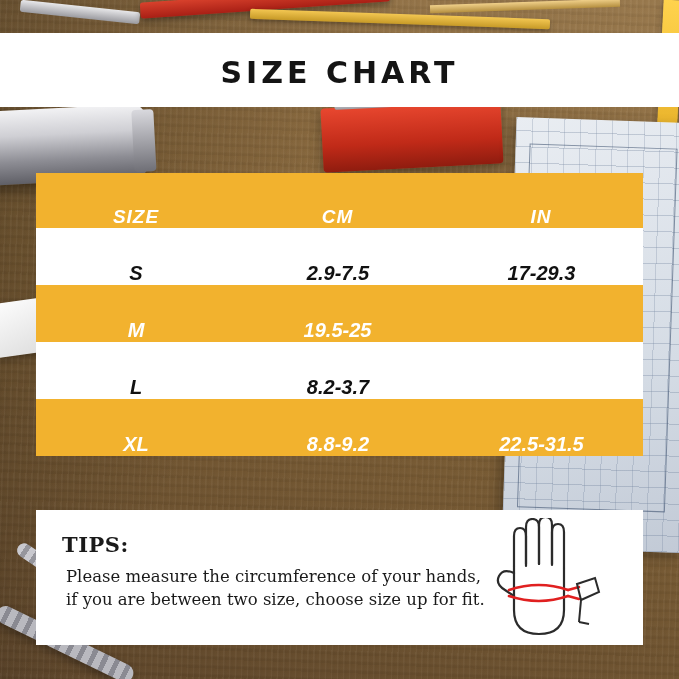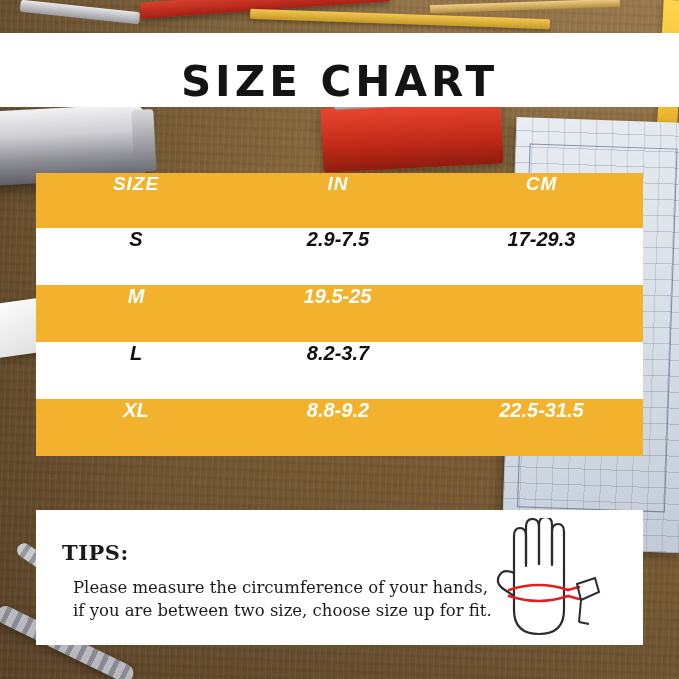--- a/index.html
+++ b/index.html
@@ -165,39 +165,39 @@
   }
 
   
   .card {
     position: absolute;
     left: 0; top: 33px;
     width: 679px; height: 74px;
     background: #ffffff;
   }
   .title {
-    margin: 12px;
+    margin: 3px;
     text-align: center;
     line-height: 74px;
-    font-size: 42px;
+    font-size: 30px;
     font-weight: 900;
     letter-spacing: 4px;
     color: #141414;
     font-family: "DejaVu Sans", sans-serif;
   }
 
   
   .table {
     position: absolute;
     left: 36px; top: 173px;
     width: 607px;
   }
   .row {
     display: flex;
-    align-items: flex-start;
+    align-items: flex-end;
     height: 57px;
     box-sizing: border-box;
   }
   .row.head {
     background: #f2b22e;
     height: 55px;
   }
   .row.odd {
     background: #ffffff;
   }
@@ -234,29 +234,29 @@
     background: #ffffff;
     box-sizing: border-box;
   }
   .tips-inner {
     position: relative;
     height: 100%;
     padding: 18px 22px 0 26px;
     box-sizing: border-box;
   }
   .tips-title {
-    margin: 12px 0 8px 0;
+    margin: 4px 0 8px 0;
     font-size: 21px;
     font-weight: 700;
     color: #1a1a1a;
     font-family: "DejaVu Serif", serif;
     letter-spacing: .5px;
   }
   .tips-text {
-    margin: 11px;
+    margin: 4px;
     width: 420px;
     font-size: 16.5px;
     line-height: 1.42;
     color: #1a1a1a;
     font-family: "DejaVu Serif", serif;
   }
   .hand-wrap {
     position: absolute;
     right: 26px;
     top: 8px;
@@ -288,22 +288,22 @@
   </div>
 
   <div class="card">
     <h1 class="title">SIZE CHART</h1>
   </div>
 
   <div class="table">
 
     <div class="row head">
       <div class="cell c1">SIZE</div>
+      <div class="cell c3">CM</div>
       <div class="cell c2">IN</div>
-      <div class="cell c3">CM</div>
     </div>
 
     <div class="row odd">
       <div class="cell c1">S</div>
       <div class="cell c2">2.9-7.5</div>
       <div class="cell c3">17-29.3</div>
     </div>
 
     <div class="row even">
       <div class="cell c1">M</div>

